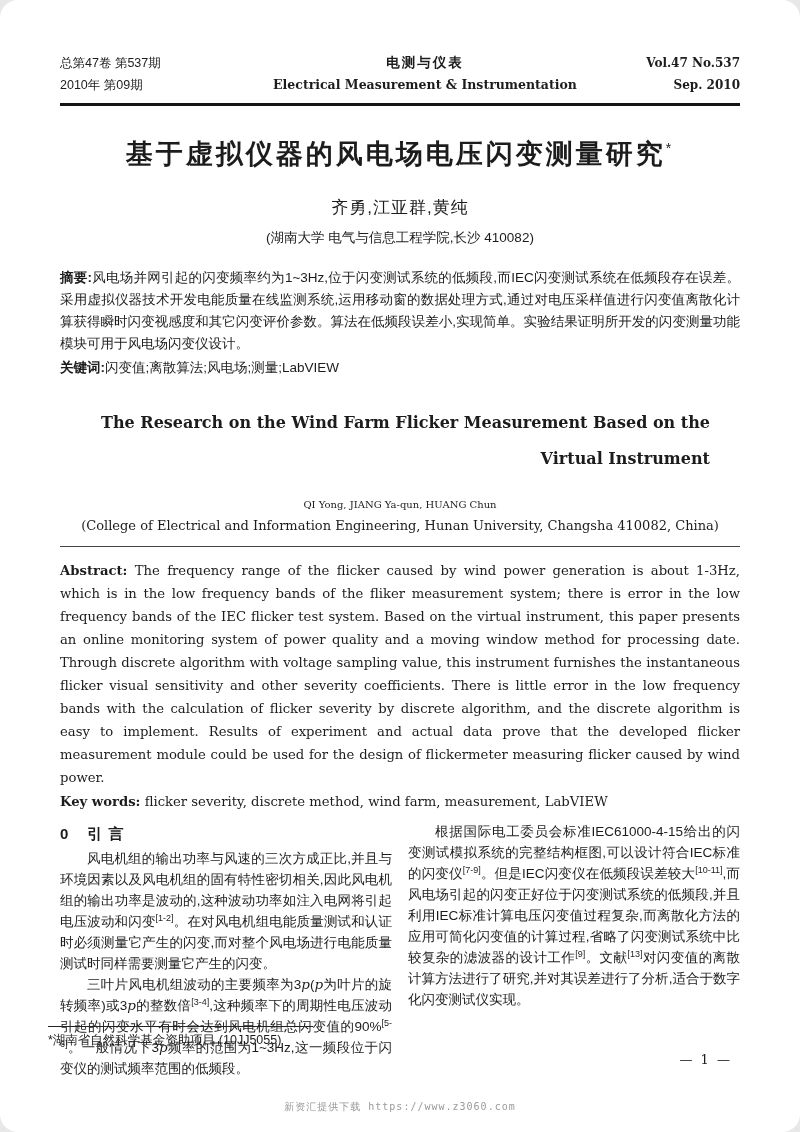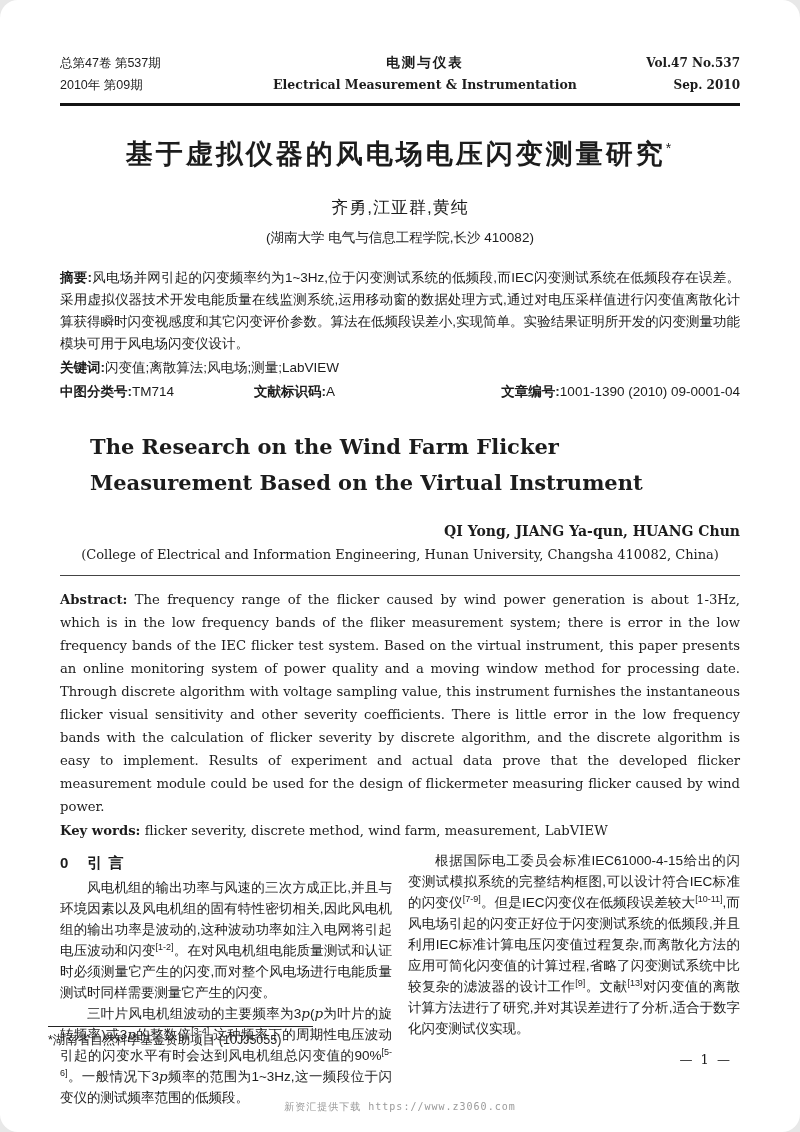--- a/index.html
+++ b/index.html
@@ -36,22 +36,22 @@
   .zh-abs .lbl{font-weight:bold;}
   .zh-kw{margin-top:2px;font-size:13.5px;line-height:22px;}
   .zh-kw .lbl{font-weight:bold;}
   .zh-clc{margin-top:2px;font-size:13.5px;line-height:22px;display:flex;}
   .zh-clc .lbl{font-weight:bold;}
   .clc-item2{margin-left:80px;}
   .clc-item3{margin-left:auto;}
 
   
   .en-block{font-family:"DejaVu Serif","Liberation Serif",serif;}
-  .en-title{margin:26px auto 0;width:620px;text-align:left;font-size:21px;font-weight:bold;line-height:36px;}
-  .en-authors{margin-top:22px;text-align:right;font-size:14px;font-weight:bold;}
+  .en-title{margin:26px auto 0;width:620px;text-align:right;font-size:16px;font-weight:bold;line-height:36px;}
+  .en-authors{margin-top:22px;text-align:center;font-size:10px;}
   .en-affil{margin-top:8px;text-align:center;font-size:13px;}
   .affil-rule{border:none;border-top:1px solid #444;margin:13px 0 0 0;}
   .en-abs{margin-top:12px;font-size:13.2px;line-height:23px;text-align:justify;}
   .en-abs .lbl,.en-kw .lbl{font-weight:bold;}
   .en-kw{margin-top:1px;font-size:13.2px;line-height:23px;}
 
   
   .columns{display:flex;gap:16px;margin-top:8px;}
   .colm{width:332px;font-size:13.5px;line-height:21px;text-align:justify;}
   .sec-head{font-size:15px;font-weight:bold;margin:2px 0 4px 0;letter-spacing:1px;}
@@ -92,25 +92,20 @@
     <div class="zh-title"><span>基于虚拟仪器的风电场电压闪变测量研究</span><sup>*</sup></div>
     <div class="zh-authors">齐勇,江亚群,黄纯</div>
     <div class="zh-affil">(湖南大学 电气与信息工程学院,长沙 410082)</div>
 
     <div class="zh-abs">
       <span class="lbl">摘要:</span><span>风电场并网引起的闪变频率约为1~3Hz,位于闪变测试系统的低频段,而IEC闪变测试系统在低频段存在误差。采用虚拟仪器技术开发电能质量在线监测系统,运用移动窗的数据处理方式,通过对电压采样值进行闪变值离散化计算获得瞬时闪变视感度和其它闪变评价参数。算法在低频段误差小,实现简单。实验结果证明所开发的闪变测量功能模块可用于风电场闪变仪设计。</span>
     </div>
     <div class="zh-kw">
       <span class="lbl">关键词:</span><span>闪变值;离散算法;风电场;测量;LabVIEW</span>
     </div>
-    <div class="zh-clc">
-      <span><span class="lbl">中图分类号:</span><span>TM714</span></span>
-      <span class="clc-item2"><span class="lbl">文献标识码:</span><span>A</span></span>
-      <span class="clc-item3"><span class="lbl">文章编号:</span><span>1001-1390 (2010) 09-0001-04</span></span>
-    </div>
 
     <div class="en-block">
       <div class="en-title">The Research on the Wind Farm Flicker Measurement Based on the Virtual Instrument</div>
       <div class="en-authors">QI Yong, JIANG Ya-qun, HUANG Chun</div>
       <div class="en-affil">(College of Electrical and Information Engineering, Hunan University, Changsha 410082, China)</div>
       <hr class="affil-rule">
       <div class="en-abs">
         <span class="lbl">Abstract:</span>
         <span>The frequency range of the flicker caused by wind power generation is about 1-3Hz, which is in the low frequency bands of the fliker measurement system; there is error in the low frequency bands of the IEC flicker test system. Based on the virtual instrument, this paper presents an online monitoring system of power quality and a moving window method for processing date. Through discrete algorithm with voltage sampling value, this instrument furnishes the instantaneous flicker visual sensitivity and other severity coefficients. There is little error in the low frequency bands with the calculation of flicker severity by discrete algorithm, and the discrete algorithm is easy to implement. Results of experiment and actual data prove that the developed flicker measurement module could be used for the design of flickermeter measuring flicker caused by wind power.</span>
       </div>

